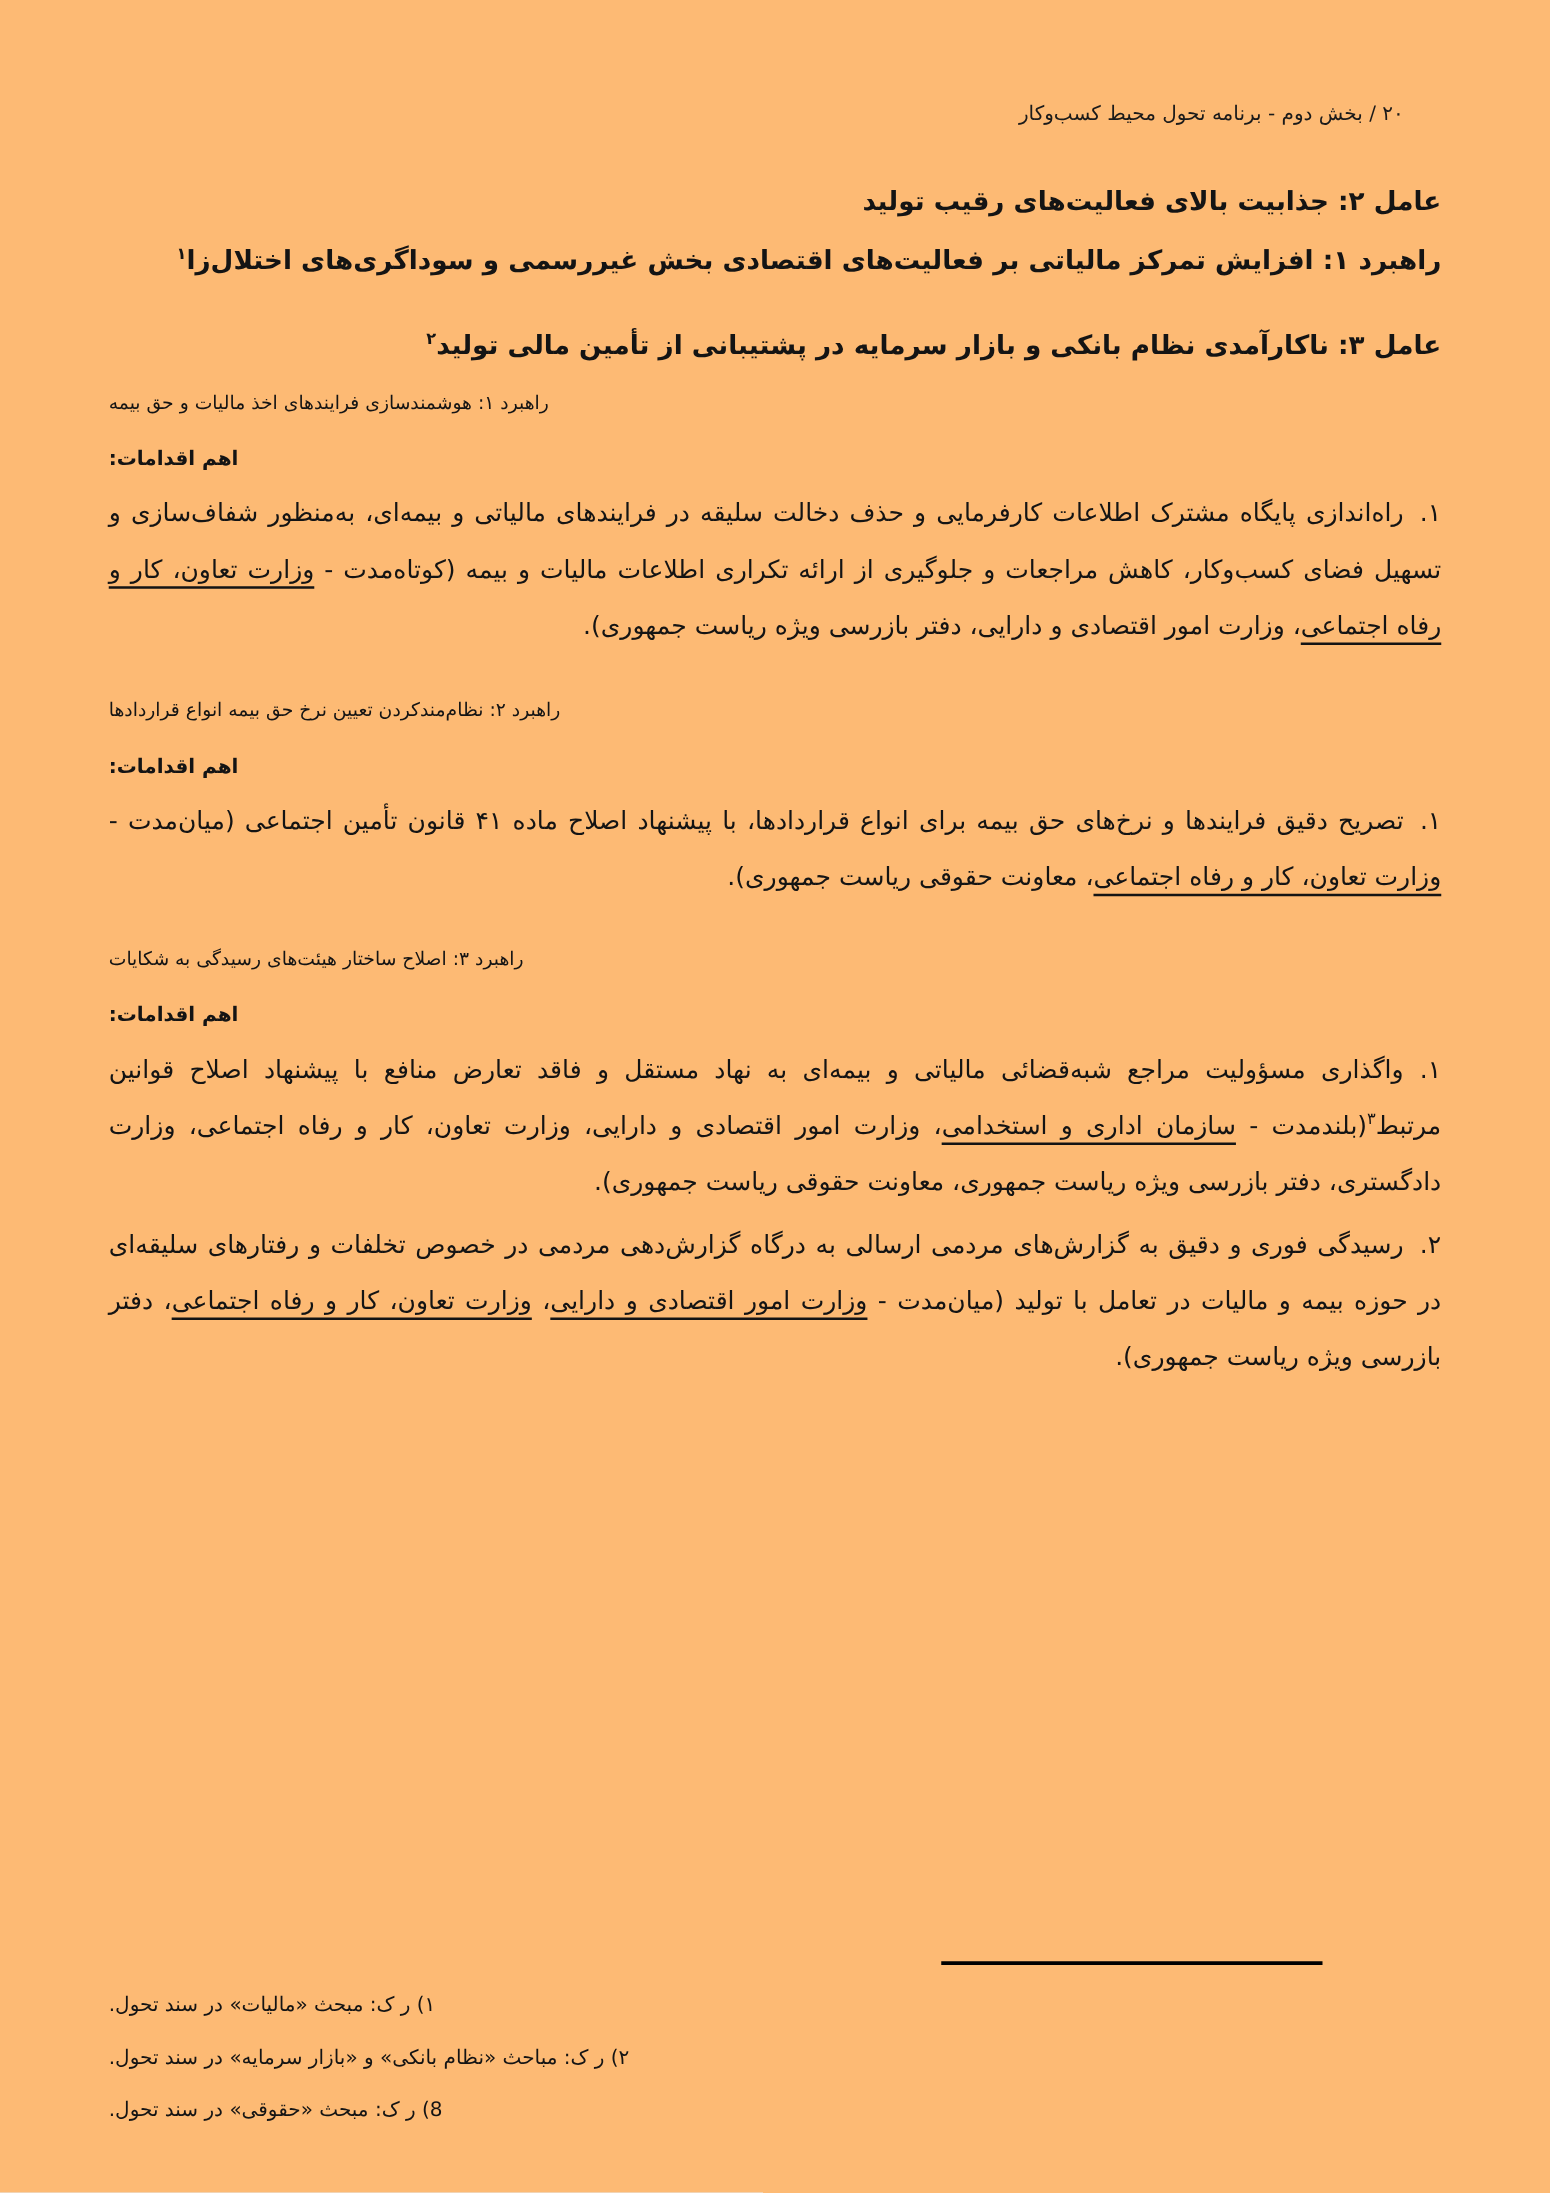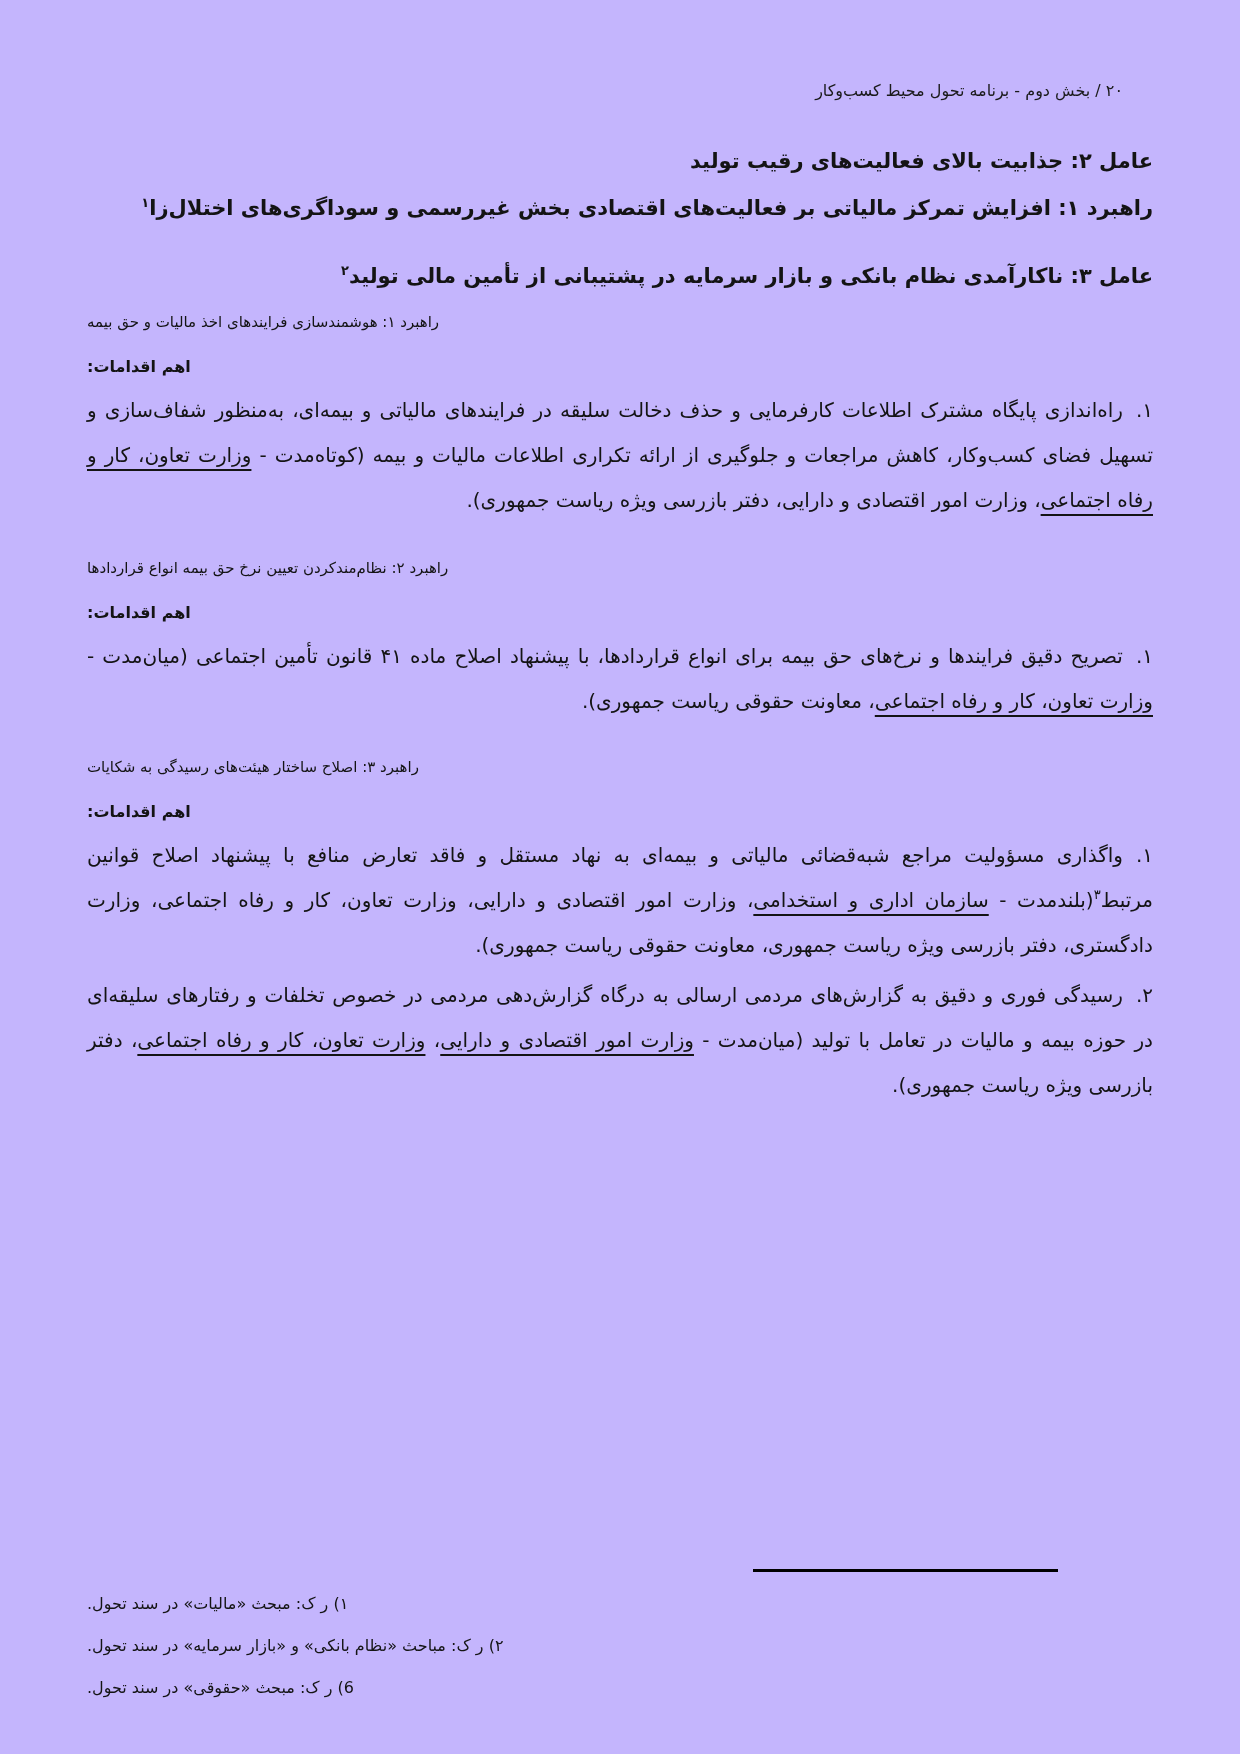--- a/index.html
+++ b/index.html
@@ -1,20 +1,20 @@
 <!DOCTYPE html>
 <html lang="fa" dir="rtl"><head>
 <meta charset="utf-8">
 <style>
   html,body{margin:0;padding:0;background:#e8e8e8;}
   .page{
     position:relative;
     width:1240px;height:1754px;
     margin:0 auto;
-    background:#c4b5fd;
+    background:#fdba74;
     color:#141414;
     font-family:"DejaVu Sans",sans-serif;
     direction:rtl;
     box-sizing:border-box;
     padding:80px 87px 0 87px;
     overflow:hidden;
   }
   .running-header{
     text-align:right;
     margin:0 30px 0 0;
@@ -121,16 +121,16 @@
   <p class="actions-label">اهم اقدامات:</p>
 
   <p class="item"><span class="num">۱.</span><span>واگذاری مسؤولیت مراجع شبه‌قضائی مالیاتی و بیمه‌ای به نهاد مستقل و فاقد تعارض منافع با پیشنهاد اصلاح قوانین مرتبط</span><sup class="fnref">۳</sup><span>(بلندمدت - </span><span class="u">سازمان اداری و استخدامی</span><span>، وزارت امور اقتصادی و دارایی، وزارت تعاون، کار و رفاه اجتماعی، وزارت دادگستری، دفتر بازرسی ویژه ریاست جمهوری، معاونت حقوقی ریاست جمهوری).</span></p>
 
   <p class="item"><span class="num">۲.</span><span>رسیدگی فوری و دقیق به گزارش‌های مردمی ارسالی به درگاه گزارش‌دهی مردمی در خصوص تخلفات و رفتارهای سلیقه‌ای در حوزه بیمه و مالیات در تعامل با تولید (میان‌مدت - </span><span class="u">وزارت امور اقتصادی و دارایی</span><span>، </span><span class="u">وزارت تعاون، کار و رفاه اجتماعی</span><span>، دفتر بازرسی ویژه ریاست جمهوری).</span></p>
 
   <div class="footnotes">
     <div class="fn-sep"></div>
     <p class="fn">۱) ر ک: مبحث «مالیات» در سند تحول.</p>
     <p class="fn">۲) ر ک: مباحث «نظام بانکی» و «بازار سرمایه» در سند تحول.</p>
-    <p class="fn">6) ر ک: مبحث «حقوقی» در سند تحول.</p>
+    <p class="fn">8) ر ک: مبحث «حقوقی» در سند تحول.</p>
   </div>
 
 </div>
 
 </body></html>

